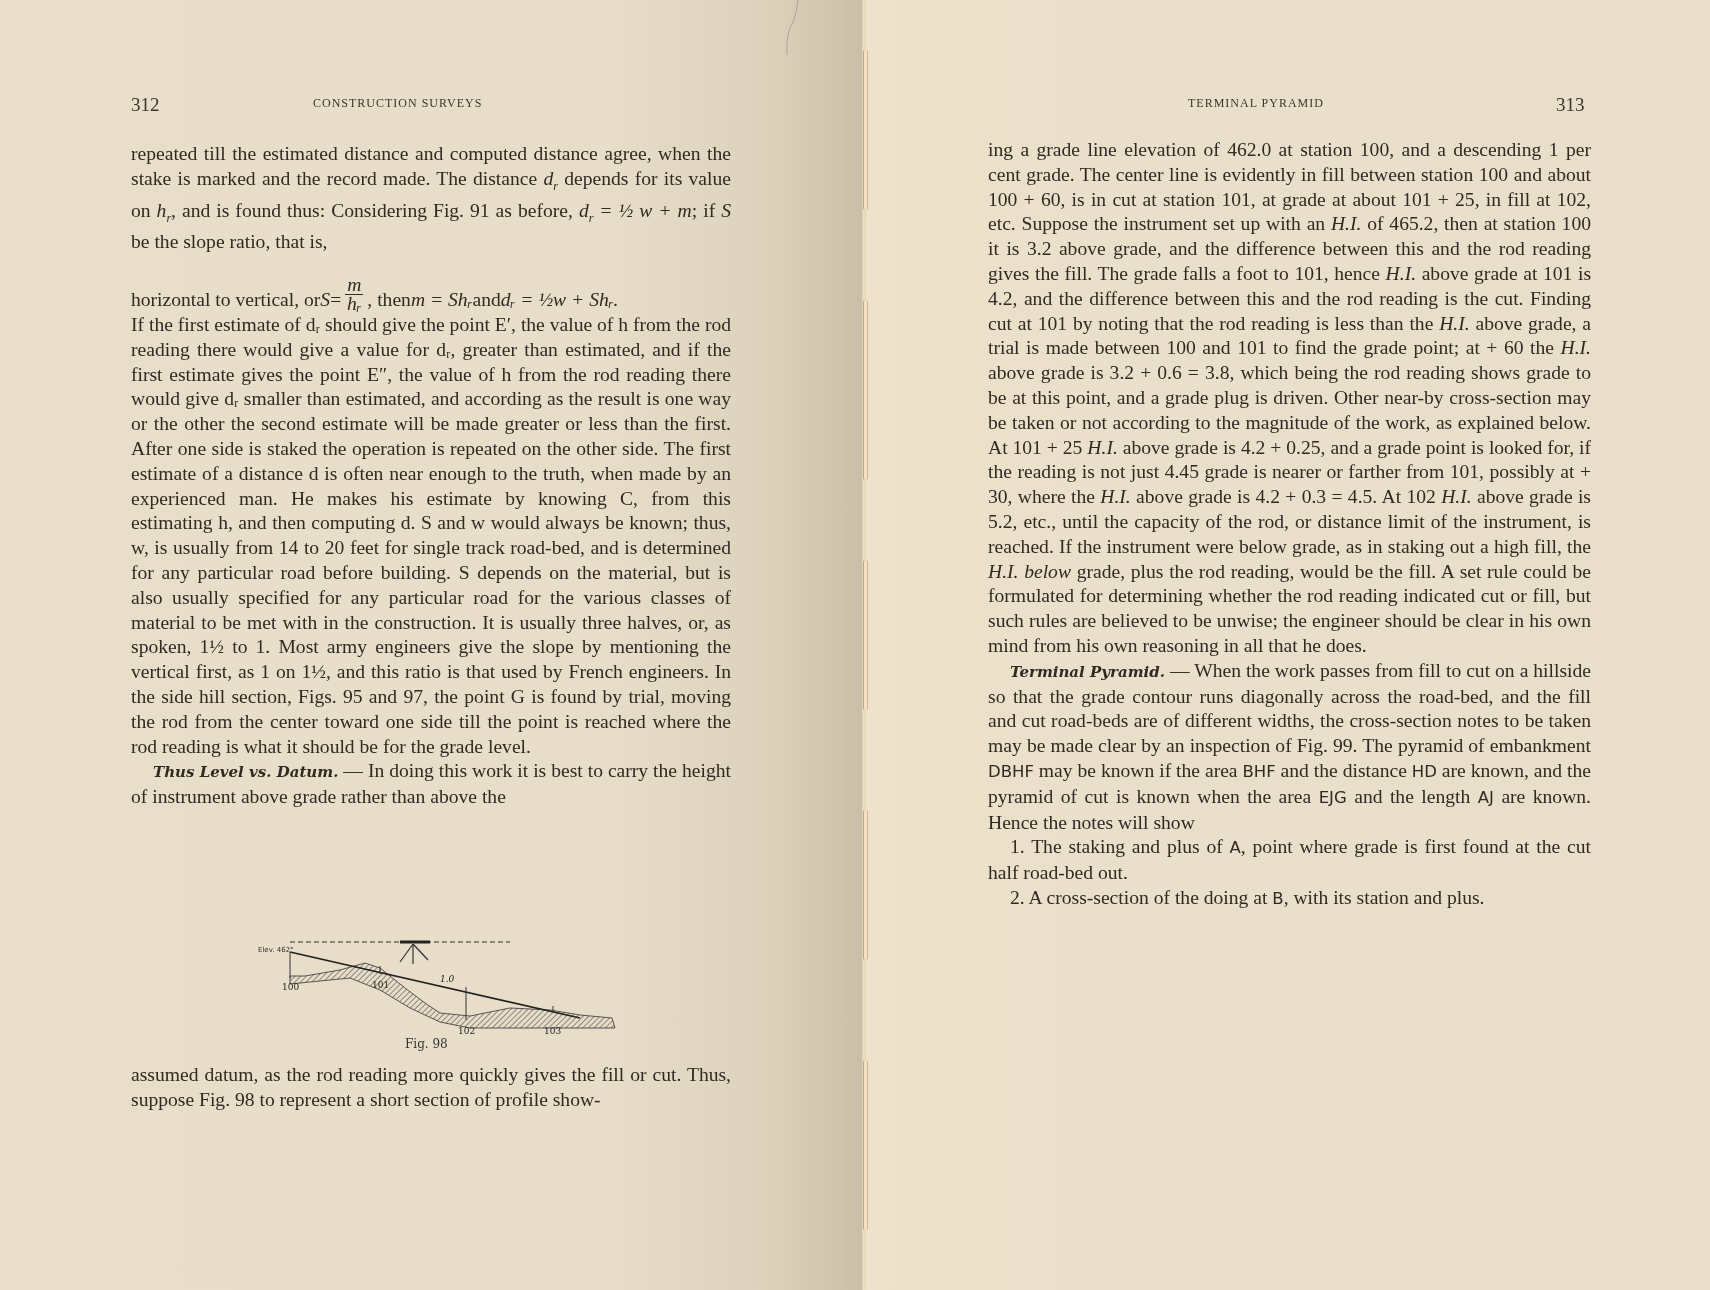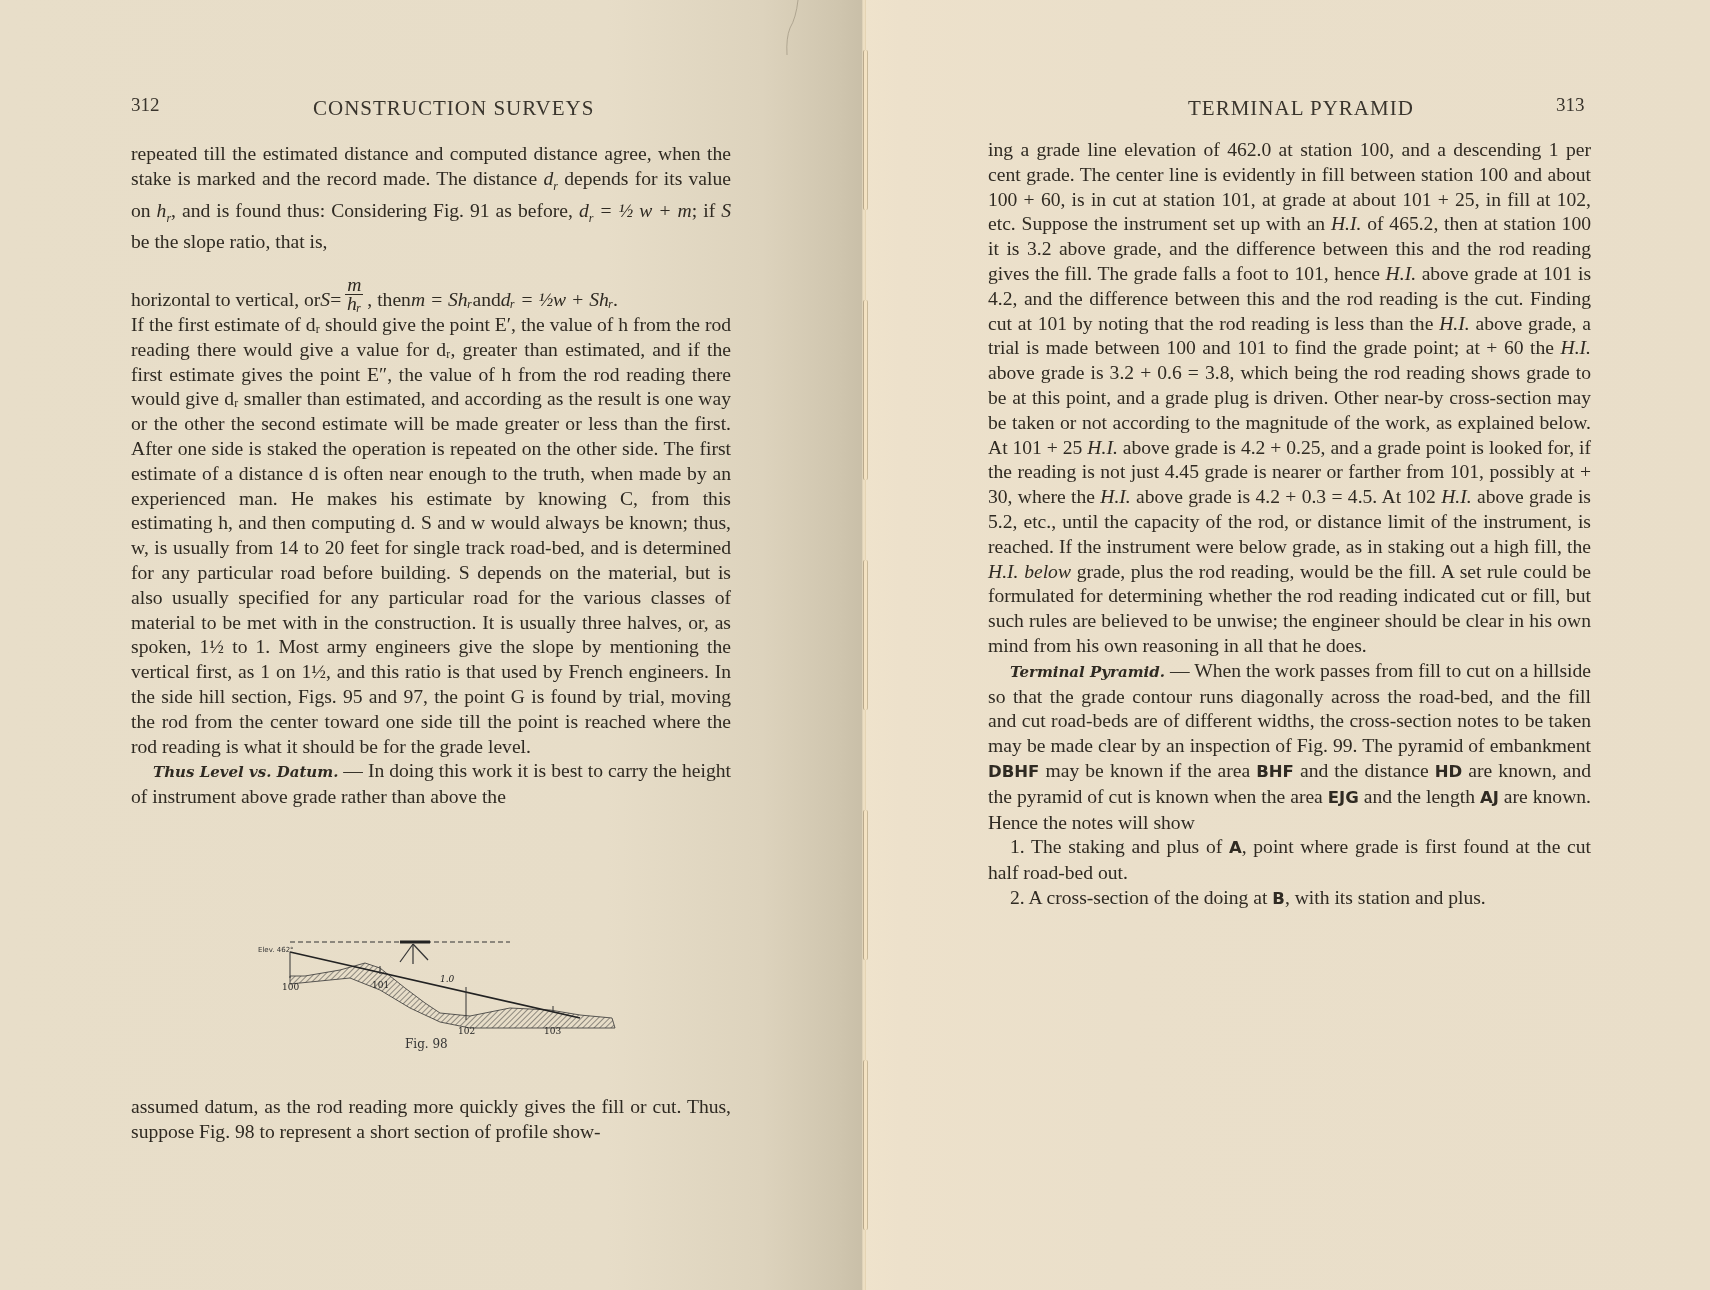--- a/index.html
+++ b/index.html
@@ -25,37 +25,37 @@
     .gutter-line {
       position: absolute; left: 862px; top: 0; width: 4px; height: 1290px;
       background: linear-gradient(to right, #d9cdb3, #f2e4c8, #e0cfae);
     }
     .stitch {
       position: absolute; left: 863px; width: 3px;
       border-left: 1px solid #b9a98c; border-right: 1px solid #c8b899;
       background: #f3e2c2; border-radius: 2px;
     }
     .running-head {
-      position: absolute; top: 96px; font-size: 21px; letter-spacing: 1px;
+      position: absolute; top: 96px; font-size: 12px; letter-spacing: 1px;
       color: #3a352d;
       text-align: center;
     }
     .page-num {
       position: absolute; top: 94px; font-size: 19px; color: #3a352d;
     }
     .text-block {
       position: absolute; font-size: 19.6px; line-height: 24.8px;
       text-align: justify; color: #2f2a22;
     }
     .left-text { left: 131px; width: 600px; }
     .right-text { left: 988px; width: 603px; }
     .para { margin: 0; }
     .indent { text-indent: 22px; }
     .heading-run { font-weight: bold; font-family: "DejaVu Serif", serif; font-size: 15px; font-style: italic; }
-    .sans { font-family: "DejaVu Sans", sans-serif; font-size: 16.5px; font-weight: bold; }
+    .sans { font-family: "DejaVu Sans", sans-serif; font-size: 16.5px; }
     i { font-style: italic; }
     .formula-line { height: 58px; display: flex; align-items: flex-end; white-space: nowrap; text-align: left; }
     .frac { display: inline-flex; flex-direction: column; align-items: center; vertical-align: middle; margin: 0 4px; line-height: 18px; }
     .frac .num { border-bottom: 1px solid #2f2a22; padding: 0 2px; font-style: italic; }
     .frac .den { font-style: italic; }
     .figure {
       position: absolute; left: 250px; top: 930px; width: 380px; height: 110px;
     }
     .fig-caption {
       position: absolute; left: 405px; top: 1037px; font-size: 12px; font-weight: normal;
@@ -117,21 +117,21 @@
       <line x1="303" y1="76" x2="303" y2="82" stroke="#333" stroke-width="1"></line>
       <text x="8" y="22" font-size="7" font-family="DejaVu Sans, sans-serif" fill="#333">Elev. 462°</text>
       <text x="190" y="52" font-size="9" font-style="italic" font-family="DejaVu Serif, serif" fill="#222">1.0</text>
       <text x="32" y="60" font-size="9" font-family="DejaVu Serif, serif" fill="#222">100</text>
       <text x="122" y="58" font-size="9" font-family="DejaVu Serif, serif" fill="#222">101</text>
       <text x="208" y="104" font-size="9" font-family="DejaVu Serif, serif" fill="#222">102</text>
       <text x="294" y="104" font-size="9" font-family="DejaVu Serif, serif" fill="#222">103</text>
     </svg>
     <div class="fig-caption">Fig. 98</div>
 
-    <div class="text-block left-text" style="top:1095px;">
+    <div class="text-block left-text" style="top:1063px;">
       <p class="para">assumed datum, as the rod reading more quickly gives the fill or cut. Thus, suppose Fig. 98 to represent a short section of profile show-</p>
     </div>
   </div>
 
   <div class="page page-right">
     <div class="running-head" style="left:322px;">TERMINAL PYRAMID</div>
     <div class="page-num" style="left:690px;">313</div>
   </div>
 
   <div class="text-block right-text" style="top:138px;">

